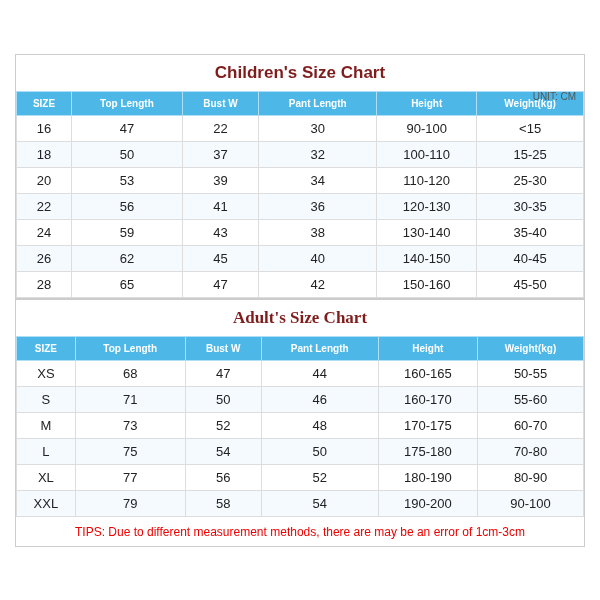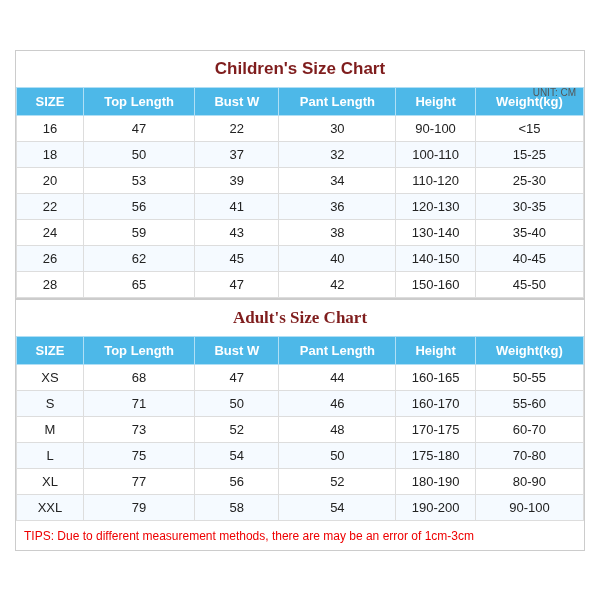--- a/index.html
+++ b/index.html
@@ -39,45 +39,45 @@
       margin-top: 23px;
     }
     table {
       width: 100%;
       border-collapse: collapse;
     }
     th {
       background: #4db8e8;
       color: #fff;
       font-weight: bold;
-      padding: 6px 16px;
+      padding: 6px 4px;
       text-align: center;
       border: 1px solid #b0dff5;
-      font-size: 13px;
+      font-size: 10px;
     }
     td {
       text-align: center;
       padding: 5px 4px;
       border: 1px solid #ddd;
       font-size: 13px;
       color: #222;
     }
     tr:nth-child(even) td {
       background: #f5faff;
     }
     tr:nth-child(odd) td {
       background: #fff;
     }
     .adult-section {
       margin-top: 0;
       font-family: Liberation Serif, serif;
     }
     .tips-row {
       padding: 7px 8px;
-      text-align: left;
+      text-align: center;
     }
     .tips-text {
       color: #e00;
       font-size: 12px;
     }
     .section-divider {
       border-top: 2px solid #ccc;
     }
   </style>
 </head>

